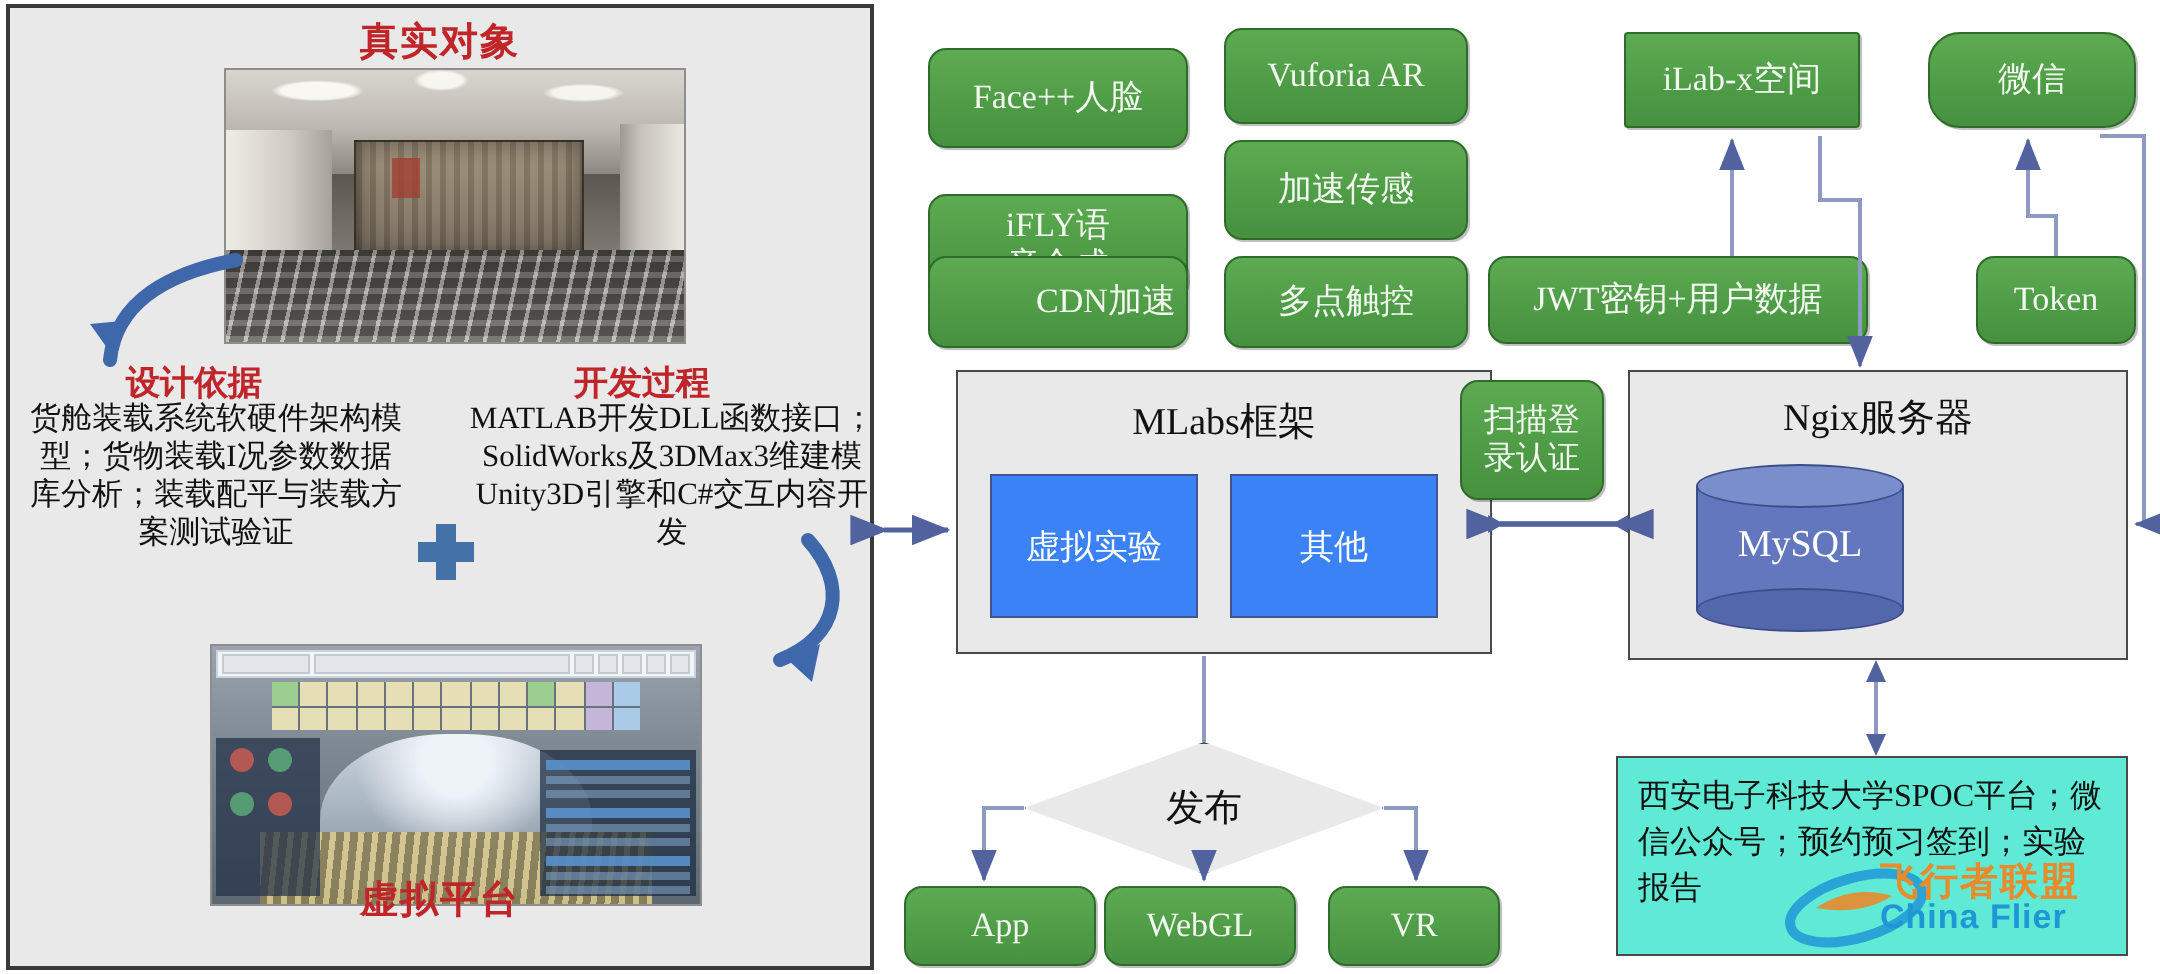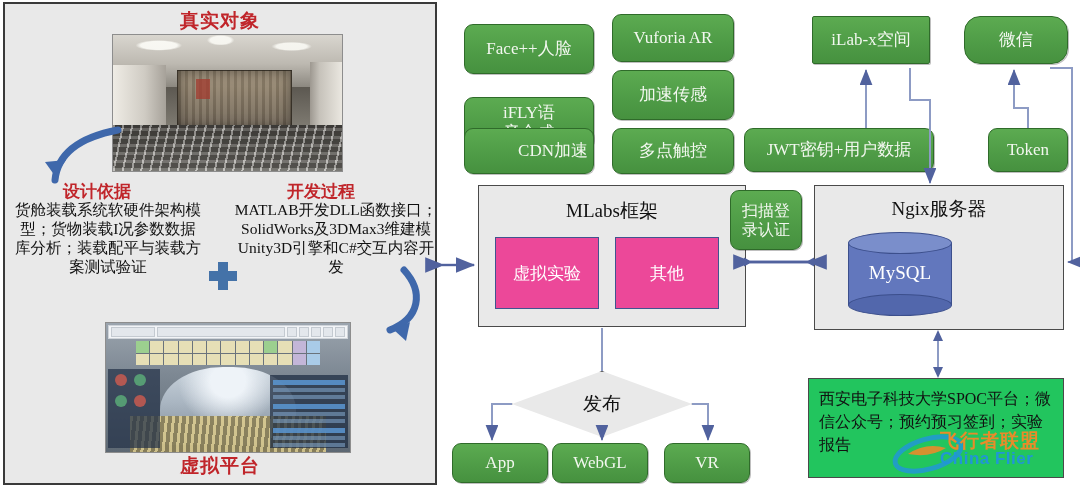--- a/index.html
+++ b/index.html
@@ -27,21 +27,21 @@
   .panel-title {
     position: absolute;
     width: 100%;
     text-align: center;
     color: #c0252a;
     font-weight: bold;
     font-size: 19px;
     letter-spacing: 1px;
   }
   #real-object-title { top: 4px; }
-  #virtual-platform-title { bottom: 4px; }
+  #virtual-platform-title { bottom: 20px; }
 
   
   #cargo-photo {
     position: absolute;
     left: 107px; top: 30px;
     width: 231px; height: 138px;
     border: 1px solid #8d8d8d;
     overflow: hidden;
     background:
       linear-gradient(180deg, #3a3834 0%, #45423c 18%, #57534c 34%, #6a665e 50%, #7d7970 66%, #8e8a81 82%, #9b978e 100%);
@@ -181,21 +181,21 @@
     position:absolute;
     background: #e9e9e9;
     border: 1px solid #4a4a4a;
   }
   .graybox-title {
     position:absolute; left:0; width:100%; text-align:center;
     font-size:19px; color:#111;
   }
   .bluebox {
     position:absolute;
-    background: #ec4899;
+    background: #3b82f6;
     border: 1px solid #41548f;
     color:#fff; font-size:17px;
     display:flex; align-items:center; justify-content:center;
   }
   #mysql-cyl {
     position:absolute;
     left: 848px; top: 232px; width: 104px; height: 84px; padding-left: 48px;
   }
   #mysql-cyl .cyl-body {
     position:absolute; left:0; top:11px; width:100%; height:62px;
@@ -220,21 +220,21 @@
     position:absolute; left:0; top:0; width:100%; height:100%;
     background:#e9e9e9; border:1px solid #4a4a4a;
     clip-path: polygon(50% 0, 100% 50%, 50% 100%, 0 50%);
   }
   #publish-diamond .dmd-label {
     position:absolute; left:0; top:20px; width:100%; text-align:center;
     font-size:19px; color:#111;
   }
   #spoc-box {
     position:absolute; left:808px; top:378px; width:256px; height:100px;
-    background:#22c55e; border:1px solid #4a4a4a;
+    background:#5eead4; border:1px solid #4a4a4a;
     padding: 8px 10px;
     font-size:16px; line-height:23px; color:#111;
   }
 
   
   #connectors {
     position:absolute; left:0; top:0; width:1080px; height:487px;
     pointer-events:none;
   }
 

